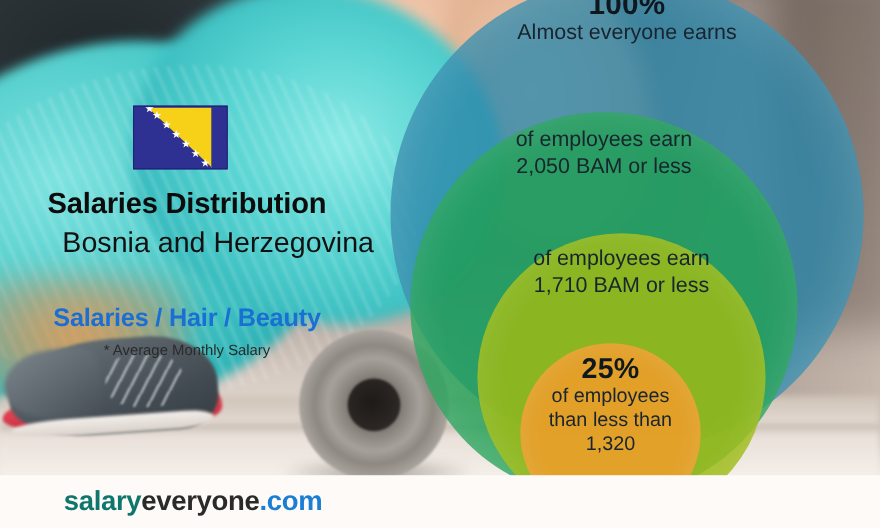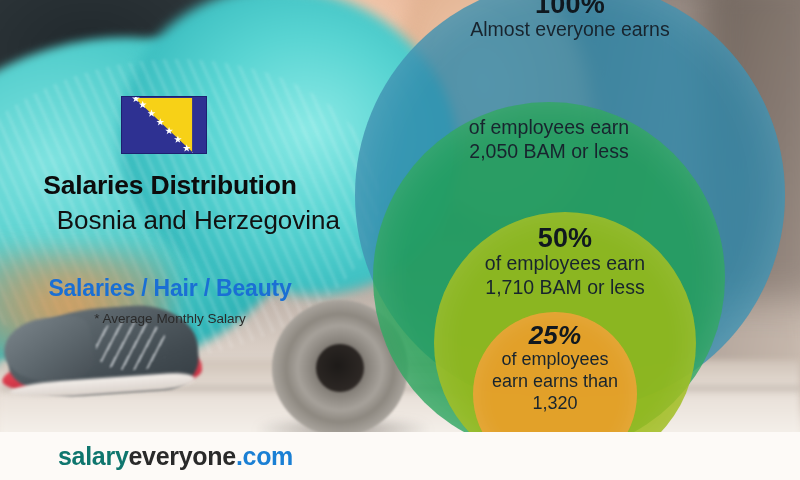--- a/index.html
+++ b/index.html
@@ -228,21 +228,21 @@
   .sub {
     font-size: 19.5px;
     font-weight: 400;
     line-height: 1.22;
     color: #18242e;
   }
   .c-100 .c-text { top: 10px; }
   .c-75  .c-text { top: 14px; }
   .c-50  .c-text { top: 12px; }
   .c-25  .c-text { top: 10px; }
-  .c-25 .pct { font-size: 26px; font-style: italic; }
+  .c-25 .pct { font-size: 26px; }
   .c-25 .sub { font-size: 18px; }
 
   
   .flag {
     position: absolute;
     left: 121px; top: 96px;
     width: 86px; height: 58px;
     background: #2e3192;
     border: 1px solid #1d2070;
     box-sizing: border-box;
@@ -377,31 +377,30 @@
 
   <div class="circle c-75">
     <div class="c-text">
       <div class="sub">of employees earn</div>
       <div class="sub">2,050 BAM or less</div>
     </div>
   </div>
 
   <div class="circle c-50">
     <div class="c-text">
-      <div class="pct">50%</div>
       <div class="sub">of employees earn</div>
       <div class="sub">1,710 BAM or less</div>
     </div>
   </div>
 
   <div class="circle c-25">
     <div class="c-text">
       <div class="pct">25%</div>
       <div class="sub">of employees</div>
-      <div class="sub">earn earns than</div>
+      <div class="sub">than less than</div>
       <div class="sub">1,320</div>
     </div>
   </div>
 
   <div class="footer">
     <div class="brand">
       <span class="b1">salary</span><span class="b2">everyone</span><span class="b3">.com</span>
     </div>
   </div>
 

